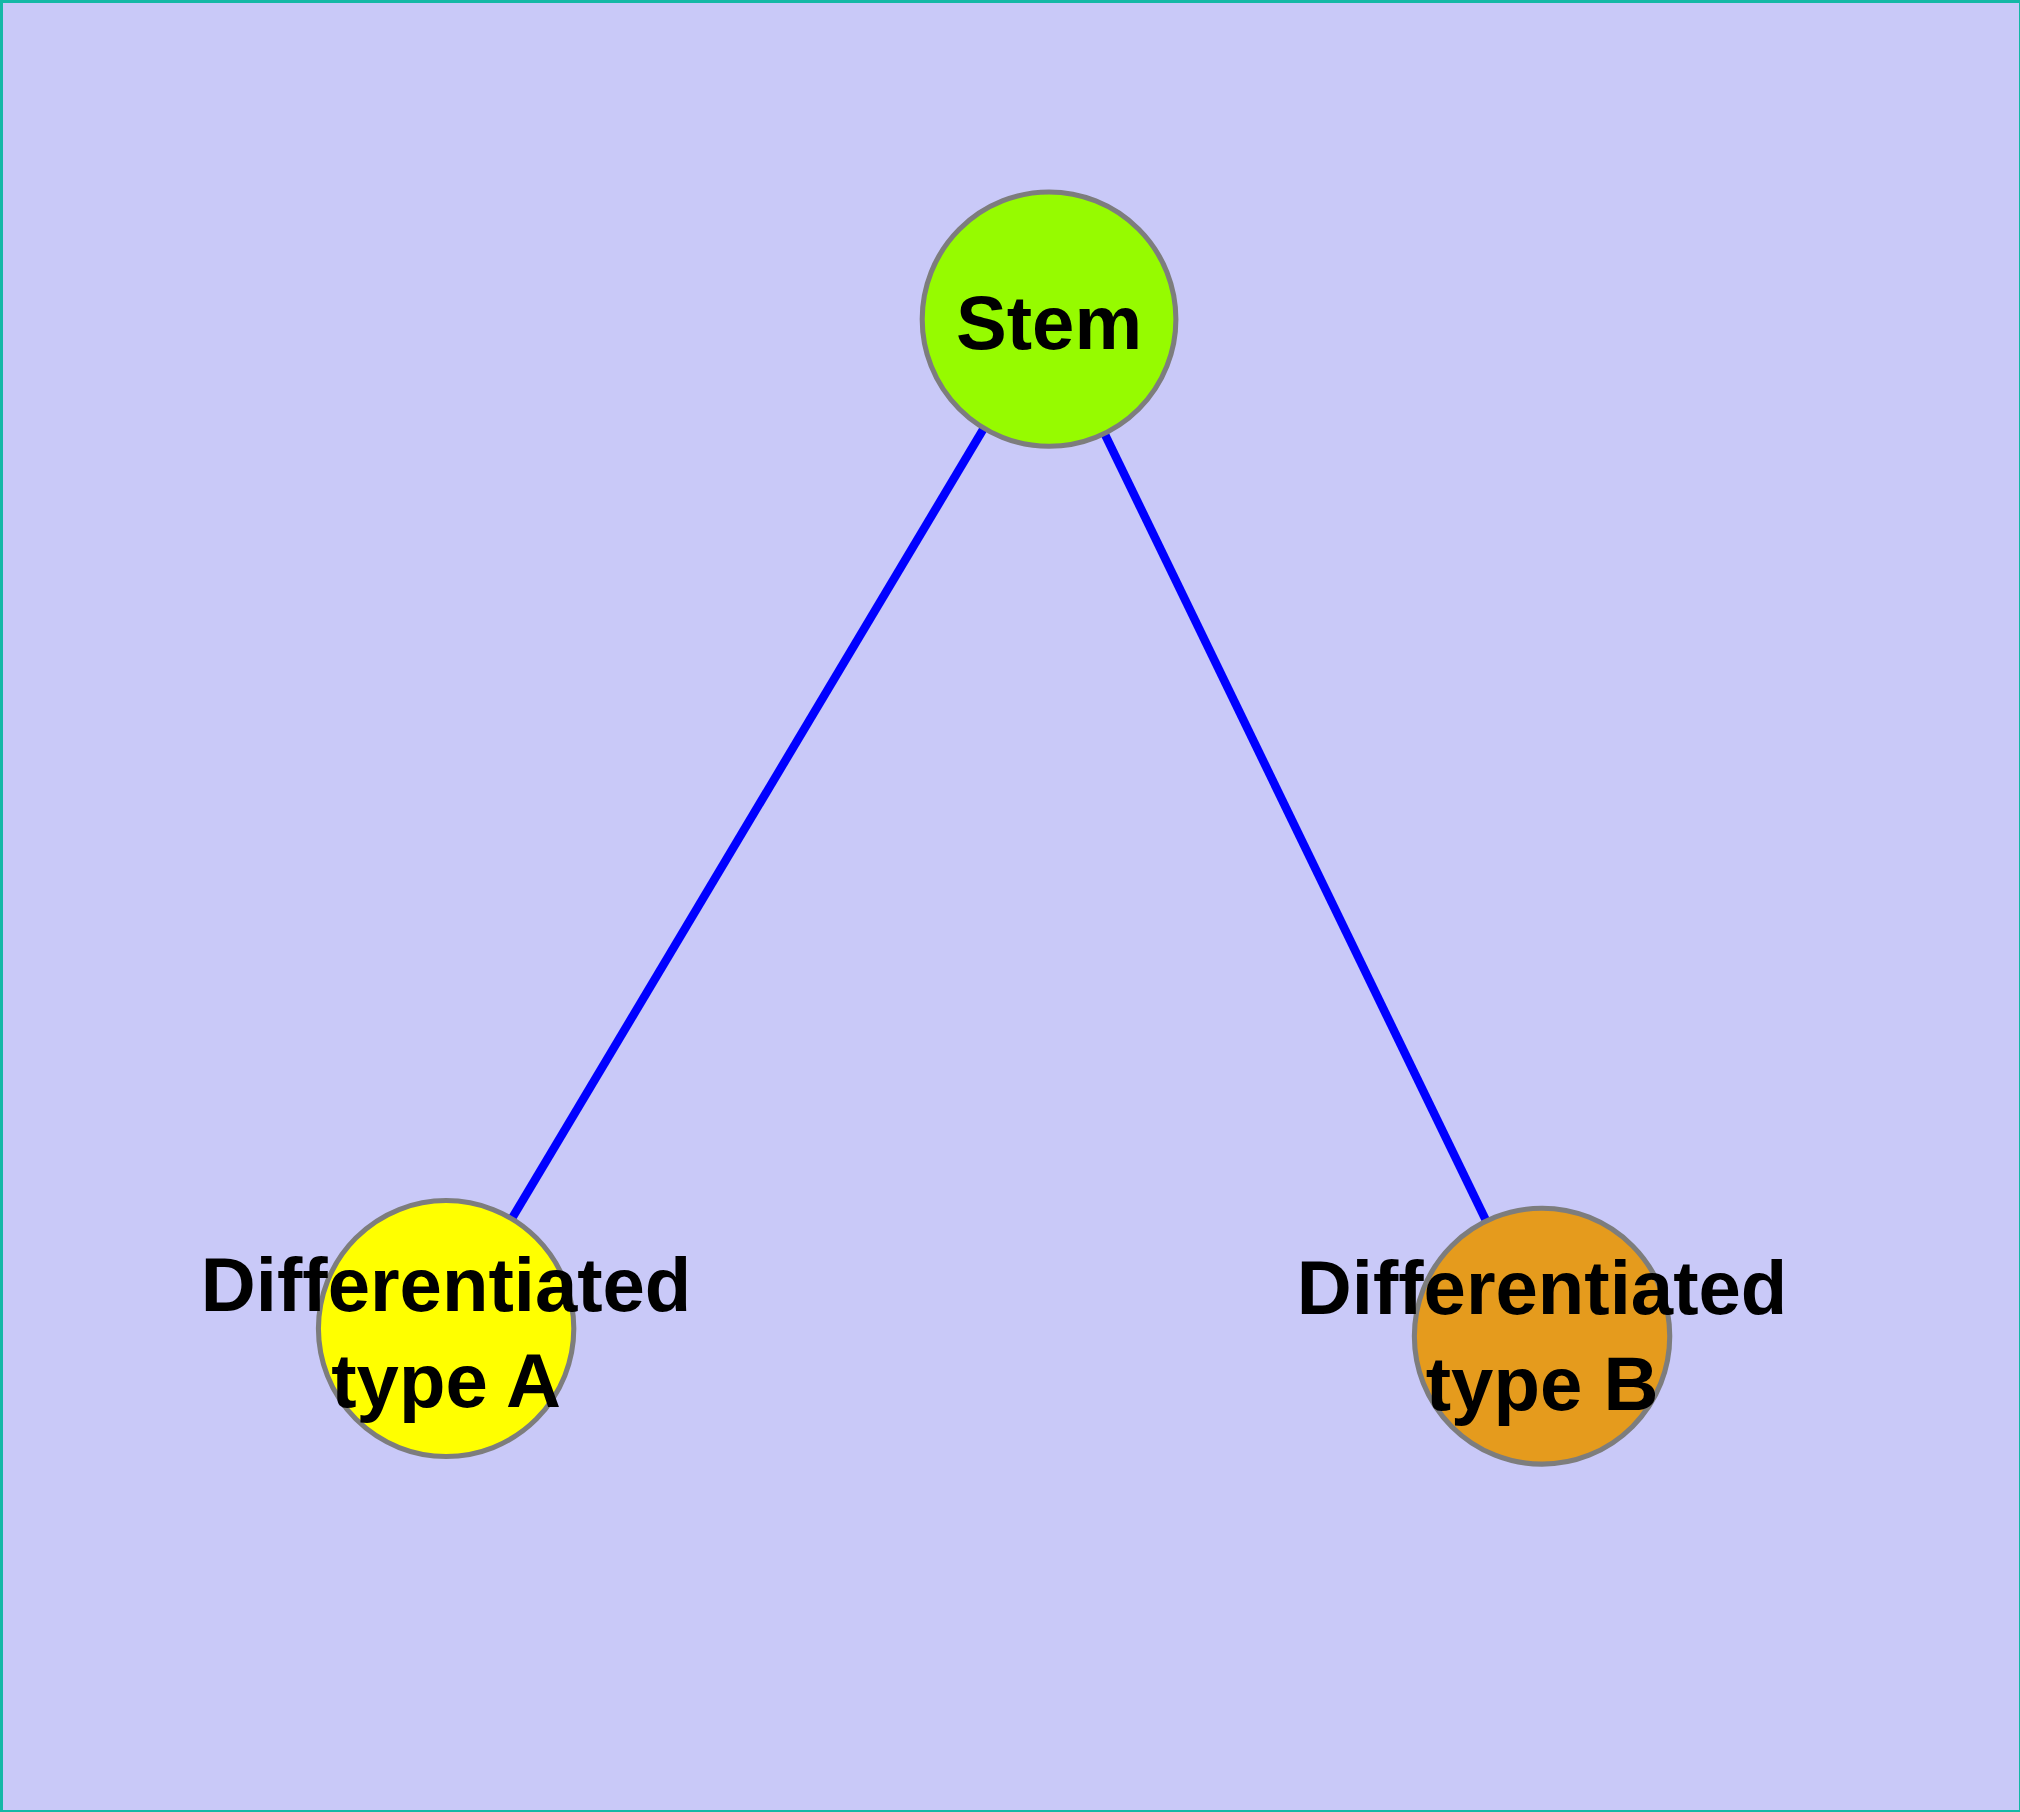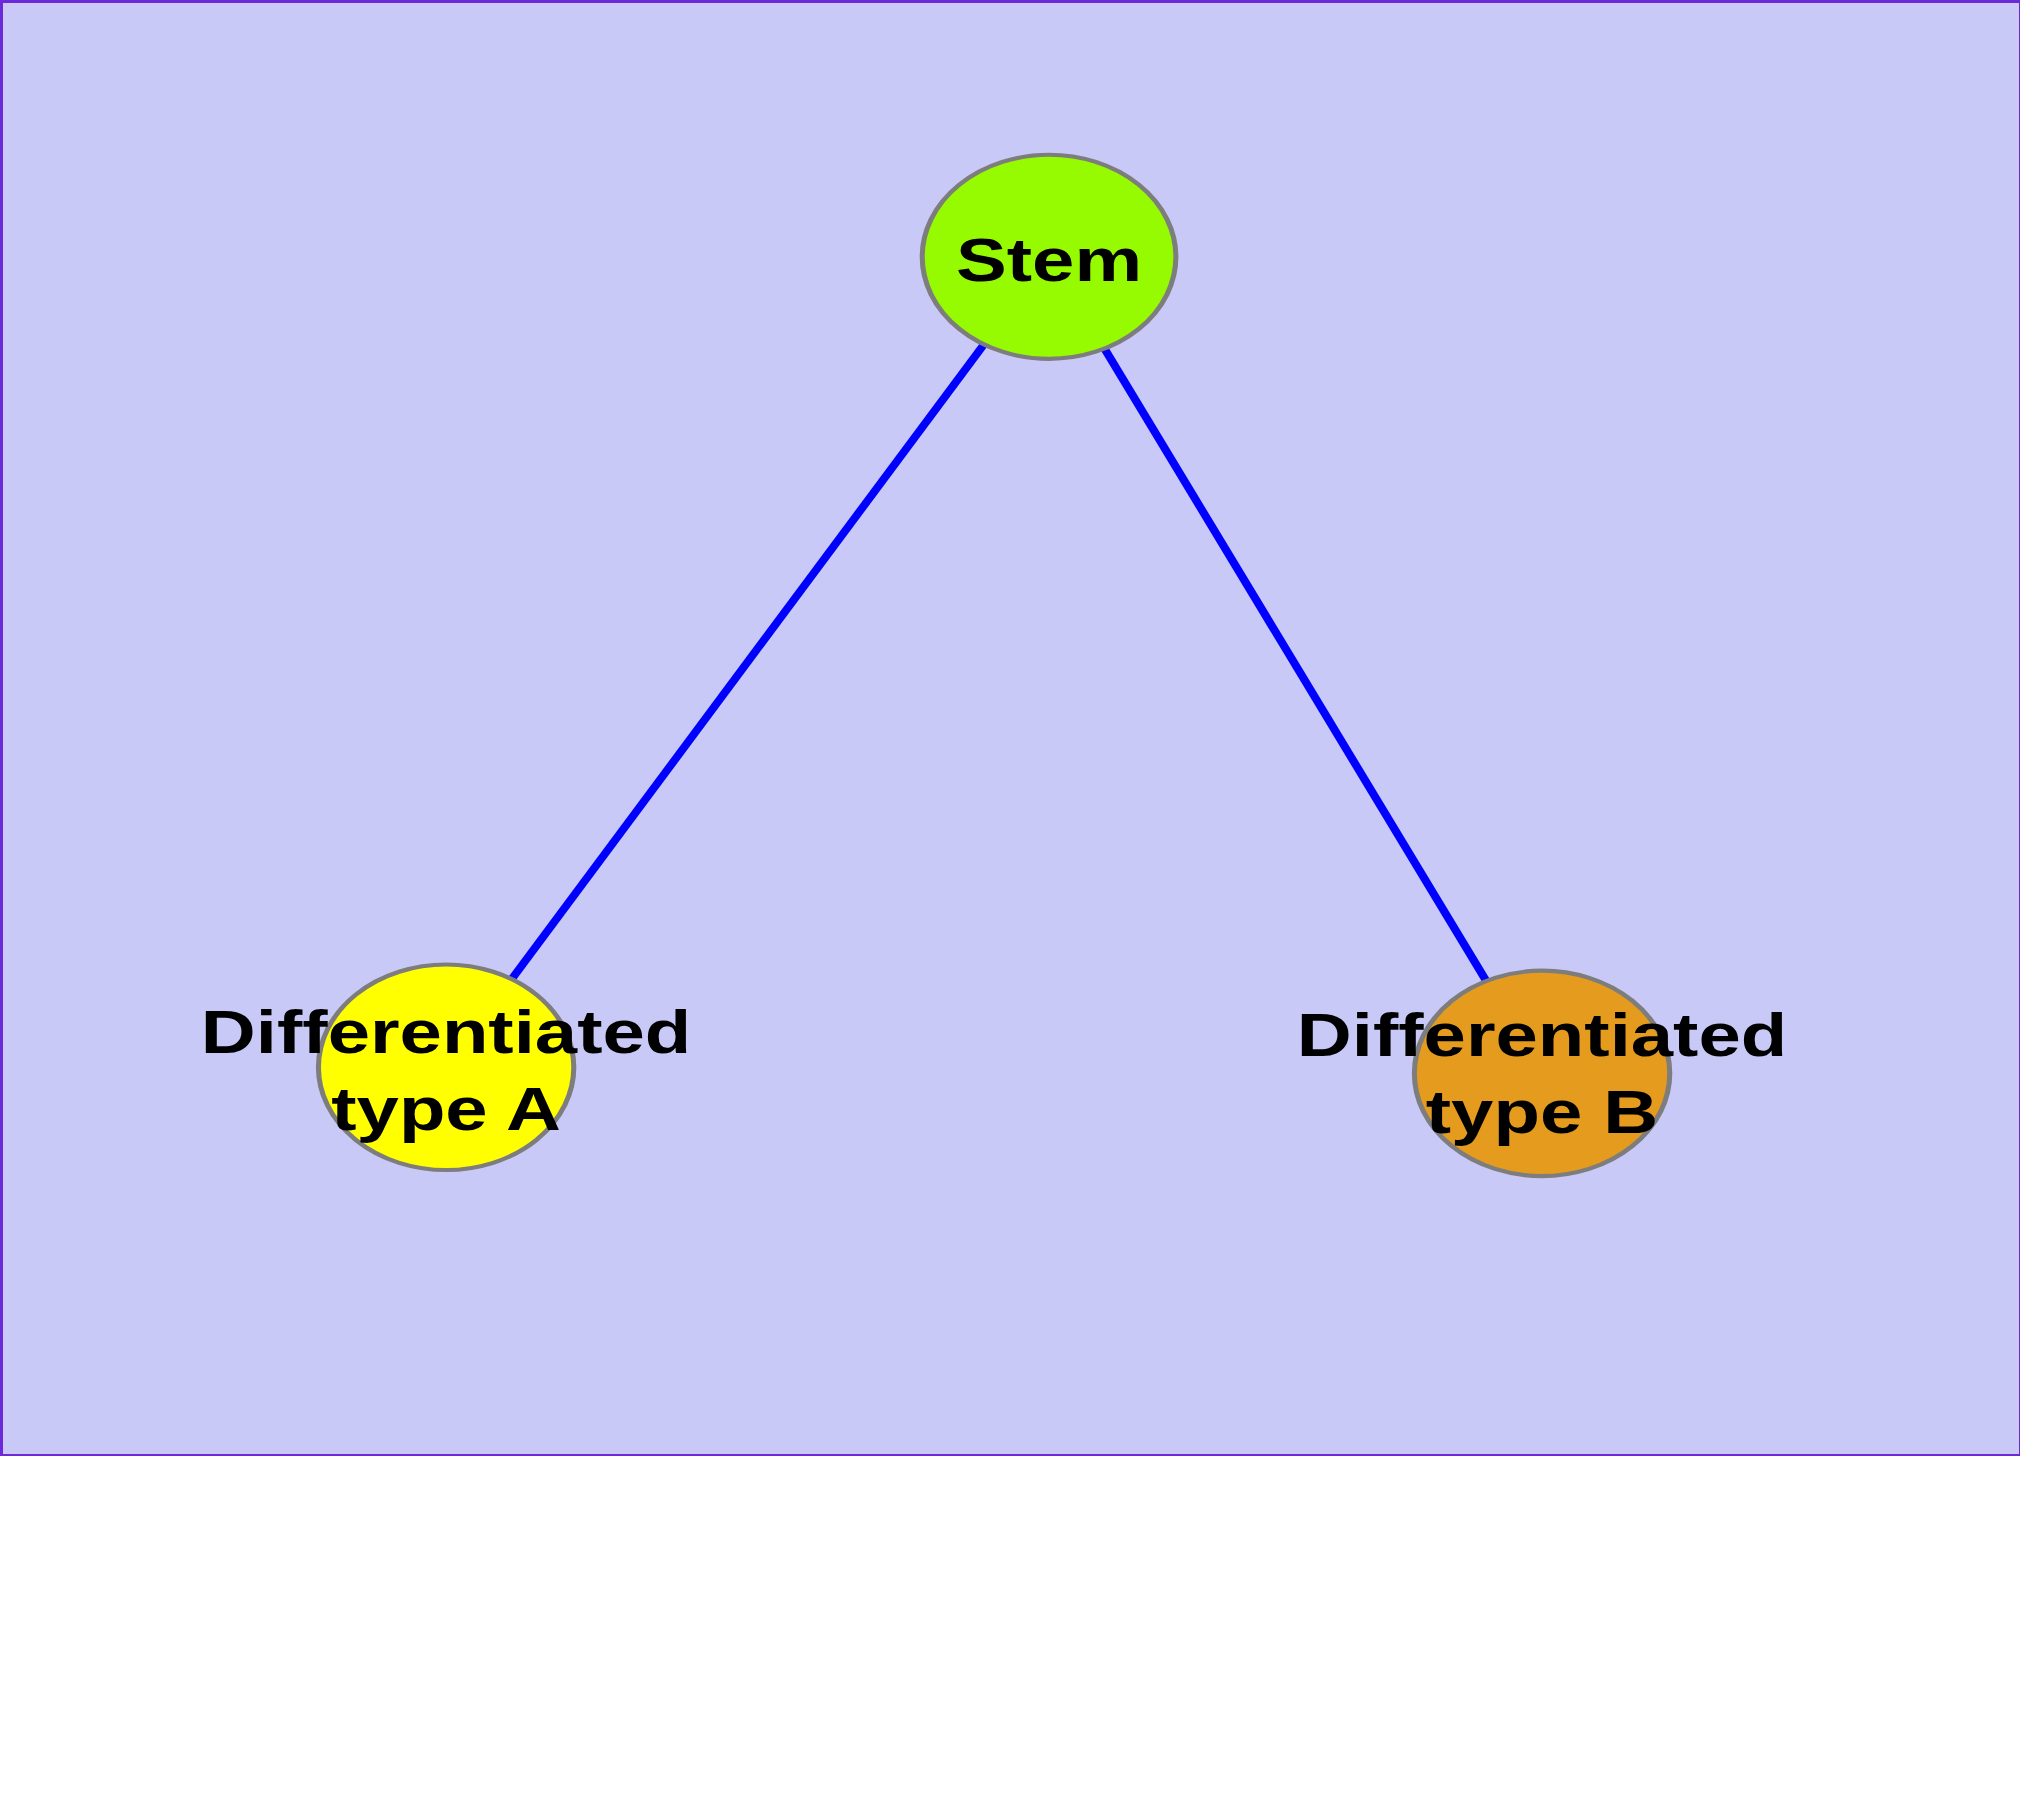--- a/index.html
+++ b/index.html
@@ -4,22 +4,22 @@
 <style>
   html, body {
     margin: 0;
     padding: 0;
     background: #ffffff;
     font-family: "Liberation Sans", sans-serif;
   }
   .page {
     position: relative;
     width: 2021px;
-    height: 1456px;
-    background: #6d28d9;
+    height: 1812px;
+    background: #14b8a6;
     overflow: hidden;
   }
   .canvas {
     position: absolute;
     left: 2.5px;
     top: 3.4px;
     right: 2.5px;
     bottom: 2.5px;
     background: #C9C9F8;
   }

